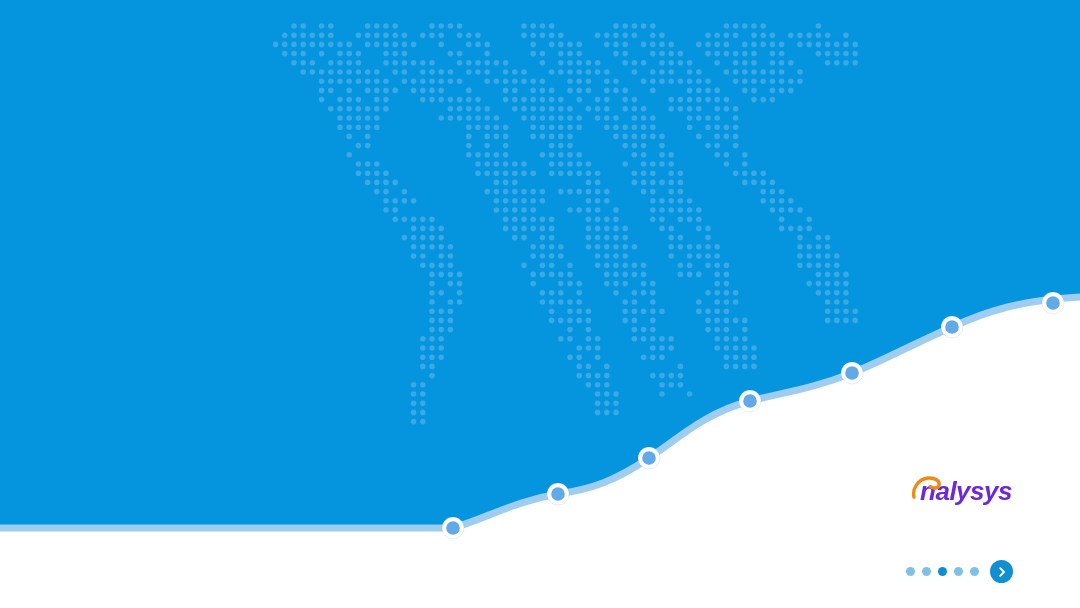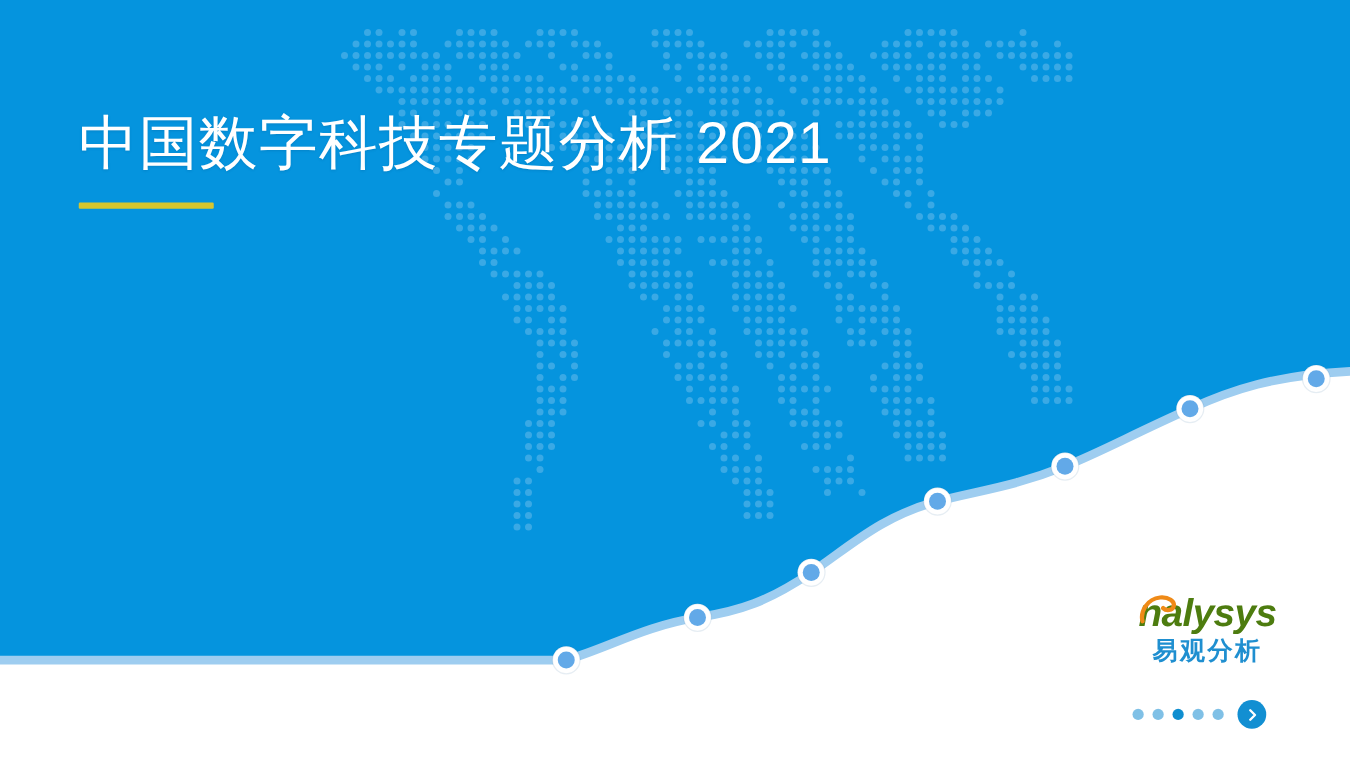--- a/index.html
+++ b/index.html
@@ -89,24 +89,24 @@
     top: 476px;
     width: 126px;
     z-index: 6;
     text-align: center;
   }
   #brand-wordmark {
     position: relative;
     height: 32px;
   }
   #brand-name {
-    font-size: 31px;
+    font-size: 26px;
     font-style: italic;
     font-weight: bold;
-    color: #4d7c0f;
+    color: #6d28d9;
     letter-spacing: -0.5px;
     line-height: 30px;
   }
   #brand-swirl {
     position: absolute;
     left: 8px;
     top: -1px;
   }
   #brand-name-cn {
     font-size: 20px;
@@ -2173,34 +2173,29 @@
         <circle cx="750" cy="401" r="6.8" fill="#62a9e8"></circle>
         <circle cx="852" cy="373" r="11" fill="#ffffff" stroke="rgba(0,80,140,.10)" stroke-width="1"></circle>
         <circle cx="852" cy="373" r="6.8" fill="#62a9e8"></circle>
         <circle cx="952" cy="327" r="11" fill="#ffffff" stroke="rgba(0,80,140,.10)" stroke-width="1"></circle>
         <circle cx="952" cy="327" r="6.8" fill="#62a9e8"></circle>
         <circle cx="1053" cy="303" r="11" fill="#ffffff" stroke="rgba(0,80,140,.10)" stroke-width="1"></circle>
         <circle cx="1053" cy="303" r="6.8" fill="#62a9e8"></circle>
       </g>
   </svg>
 
-  <div id="title-block">
-    <h1 id="page-title">中国数字科技专题分析 2021</h1>
-    <div id="title-rule"></div>
-  </div>
 
 
   <div id="brand-logo">
     <div id="brand-wordmark">
       <span id="brand-name">nalysys</span>
       <svg id="brand-swirl" width="30" height="26" viewBox="0 0 30 26">
         <path d="M3 22 C1 14 7 4 17 3 C24 2.4 29 6 28 10 C27.2 13.4 22 14 19.5 11.5" fill="none" stroke="#ef8a17" stroke-width="3.4" stroke-linecap="round"></path>
       </svg>
     </div>
-    <div id="brand-name-cn">易观分析</div>
   </div>
 
   <div id="pagination">
     <div class="page-dot"></div>
     <div class="page-dot"></div>
     <div class="page-dot active"></div>
     <div class="page-dot"></div>
     <div class="page-dot"></div>
     <div id="next-button">
       <svg width="12" height="12" viewBox="0 0 12 12">

